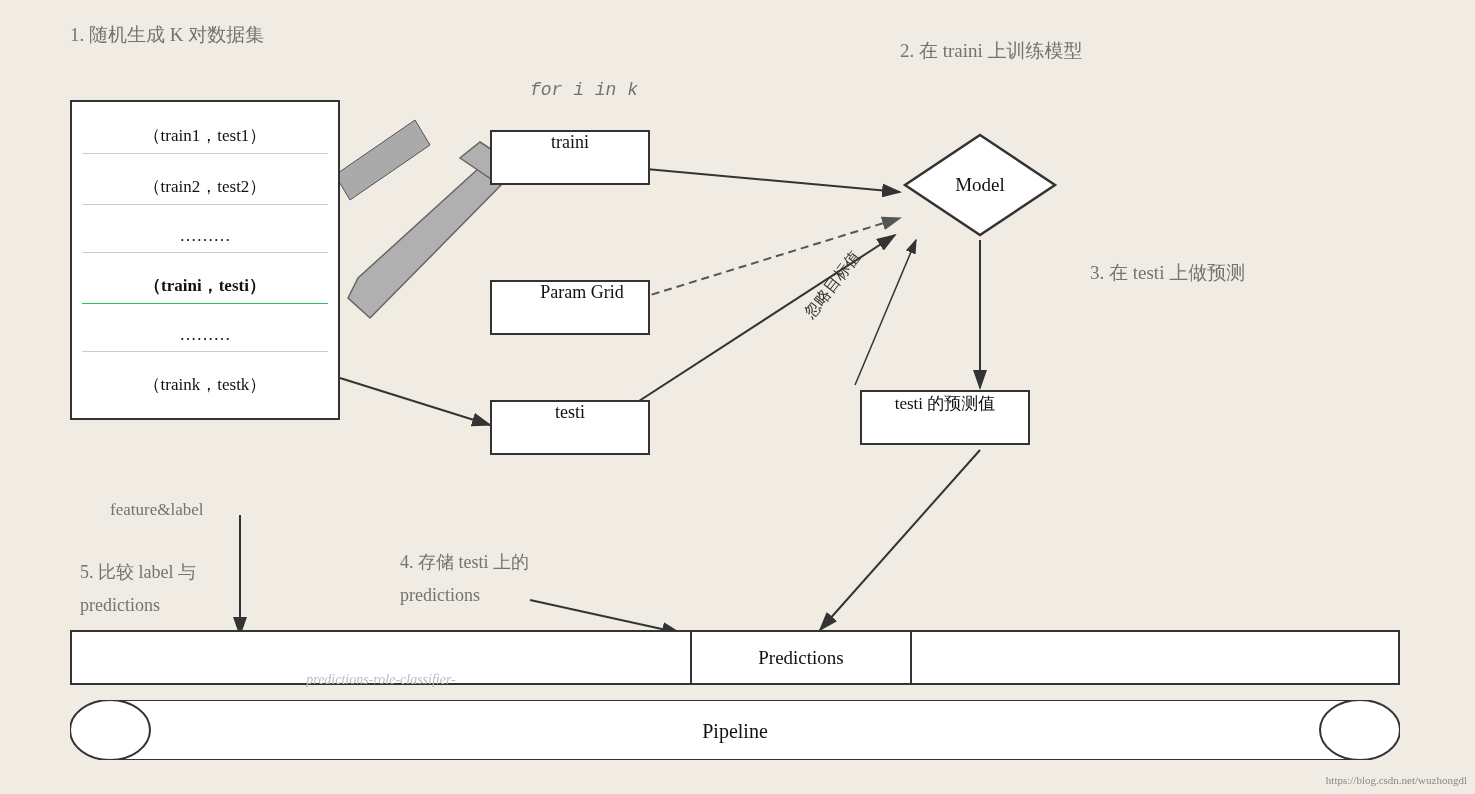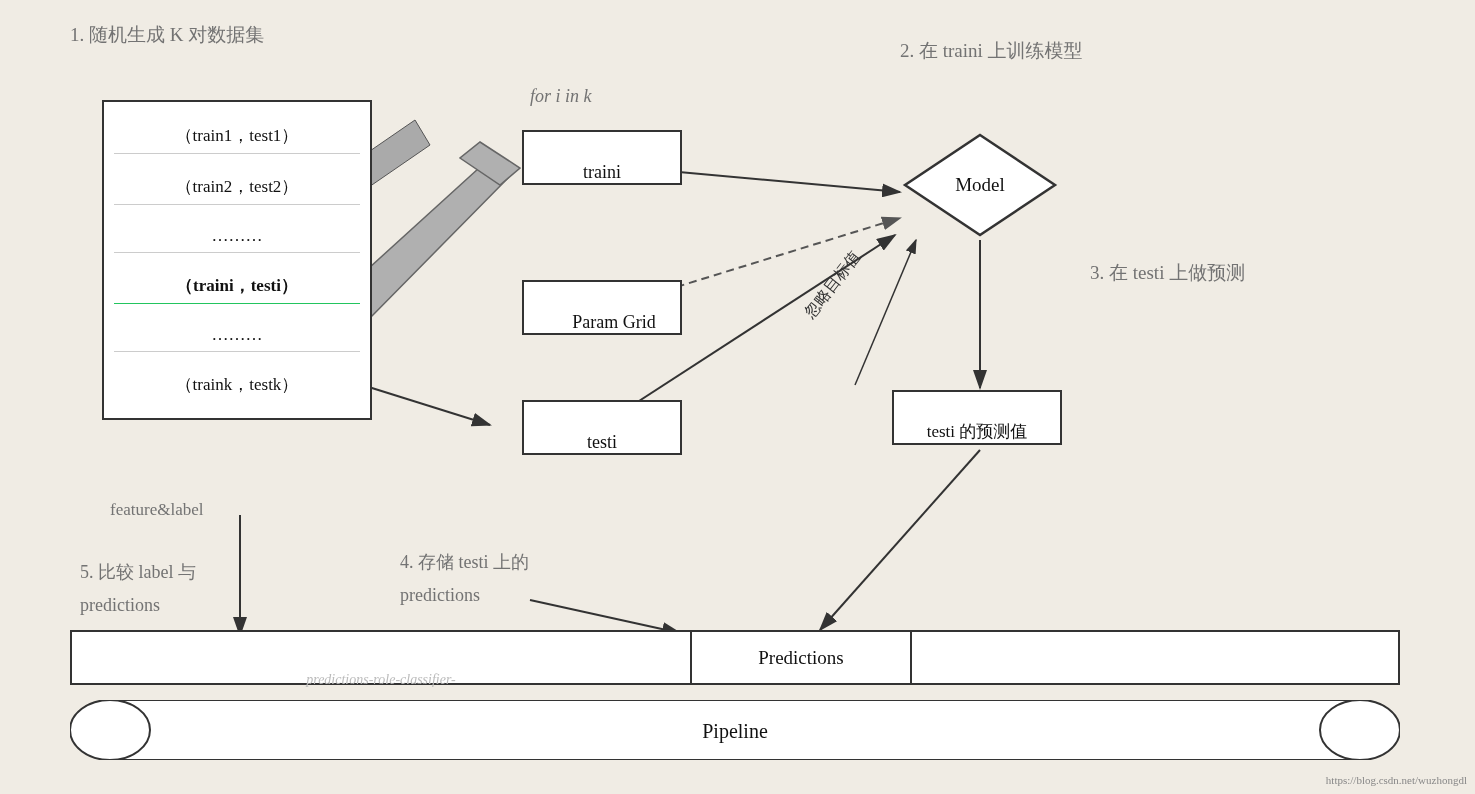--- a/index.html
+++ b/index.html
@@ -23,25 +23,24 @@
       font-size: 18px;
       color: #737373;
       white-space: nowrap;
     }
     
     .box {
       position: absolute;
       border: 2px solid #333;
       background: #fff;
       display: flex;
-      align-items: flex-end;
+      align-items: flex-start;
       justify-content: center;
       font-size: 17px;
       color: #111;
-      margin-left: 32px;
     }
     
     .diamond-wrap {
       position: absolute;
       width: 160px;
       height: 110px;
     }
     .diamond-wrap svg {
       width: 100%;
       height: 100%;
@@ -121,21 +120,21 @@
 
   <div class="box" style="left:70px; top:100px; width:270px; height:320px; flex-direction:column; justify-content:space-around; padding:8px 10px;">
     <div style="font-size:17px; border-bottom:1px solid #ccc; width:100%; text-align:center; padding:6px 0;">（train1，test1）</div>
     <div style="font-size:17px; border-bottom:1px solid #ccc; width:100%; text-align:center; padding:6px 0;">（train2，test2）</div>
     <div style="font-size:17px; border-bottom:1px solid #ccc; width:100%; text-align:center; padding:6px 0;">………</div>
     <div style="font-size:17px; border-bottom:1px solid #22c55e; width:100%; text-align:center; padding:6px 0; font-weight:bold;">（traini，testi）</div>
     <div style="font-size:17px; border-bottom:1px solid #ccc; width:100%; text-align:center; padding:6px 0;">………</div>
     <div style="font-size:17px; width:100%; text-align:center; padding:6px 0;">（traink，testk）</div>
   </div>
 
-  <div class="label" style="left:530px; top:86px; font-size:18px; font-style:italic;">for i in k</div>
+  <div class="label" style="left:530px; top:80px; font-size:18px; font-style:italic;font-family:Liberation Mono, monospace;">for i in k</div>
 
   <div class="box" style="left:490px; top:130px; width:160px; height:55px; font-size:18px;">traini</div>
 
   <div class="box" style="left:490px; top:280px; width:160px; height:55px; font-size:18px;padding-left:24px;">Param Grid</div>
 
   <div class="box" style="left:490px; top:400px; width:160px; height:55px; font-size:18px;">testi</div>
 
   <div class="label" style="left:900px; top:22px; font-size:19px;margin-top:16px;">2. 在 traini 上训练模型</div>
 
   <div class="diamond-wrap" style="left:900px; top:130px;">

